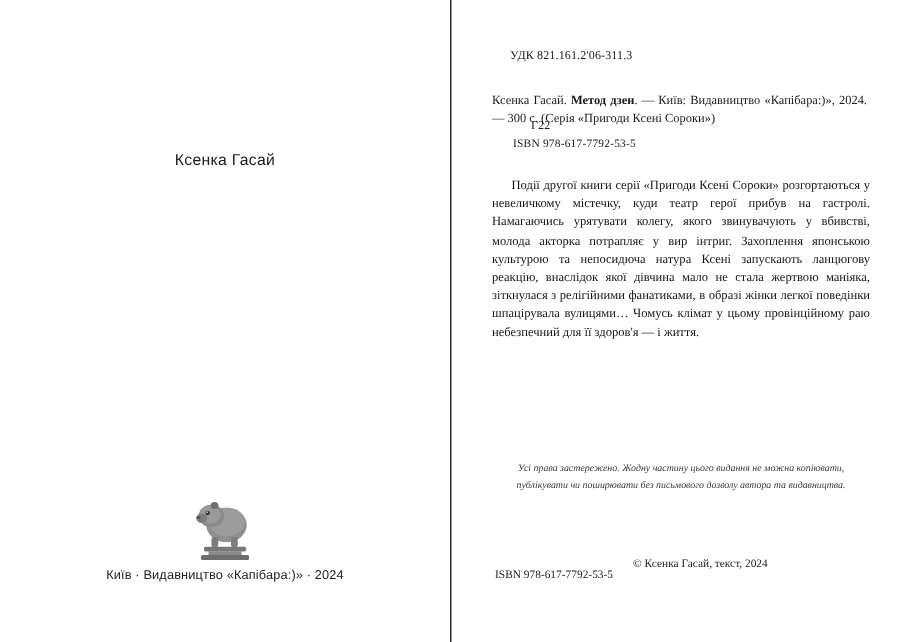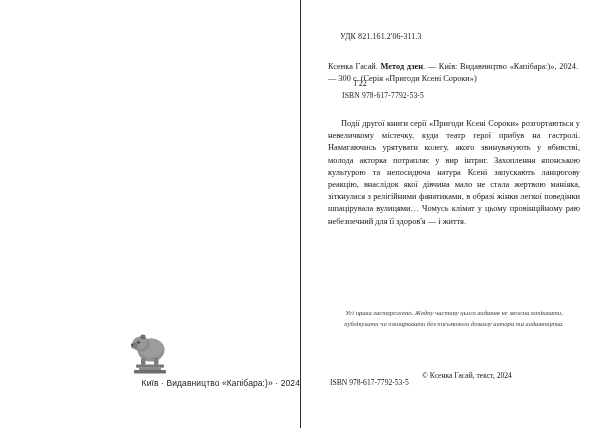--- a/index.html
+++ b/index.html
@@ -69,21 +69,21 @@
     display: flex;
     justify-content: center;
     align-items: flex-end;
     height: 56px;
   }
   .imprint-line {
     position: absolute;
     top: 378px;
     left: 0;
     width: 300px;
-    text-align: right;
+    text-align: center;
     font-family: "Liberation Sans", sans-serif;
     font-size: 8.5px;
     color: #222222;
     letter-spacing: 0.1px;
   }
 
   
   .page-right {
     position: relative;
     width: 300px;
@@ -170,20 +170,21 @@
     color: #1a1a1a;
   }
 </style>
 </head>
 <body>
 
 <div class="spread">
 
   <div class="page-left">
 
+    <div class="author-line">Ксенка Гасай</div>
 
 
     <div class="logo-wrap">
       <svg width="44" height="52" viewBox="0 0 44 52">
 
         <ellipse cx="23" cy="24" rx="13.5" ry="11.5" fill="#909090"></ellipse>
         <ellipse cx="23" cy="22" rx="12" ry="9.5" fill="#9c9c9c"></ellipse>
 
         <ellipse cx="13" cy="18" rx="8.5" ry="7.5" fill="#8a8a8a"></ellipse>
         <ellipse cx="12" cy="17" rx="7.2" ry="6.2" fill="#999999"></ellipse>

